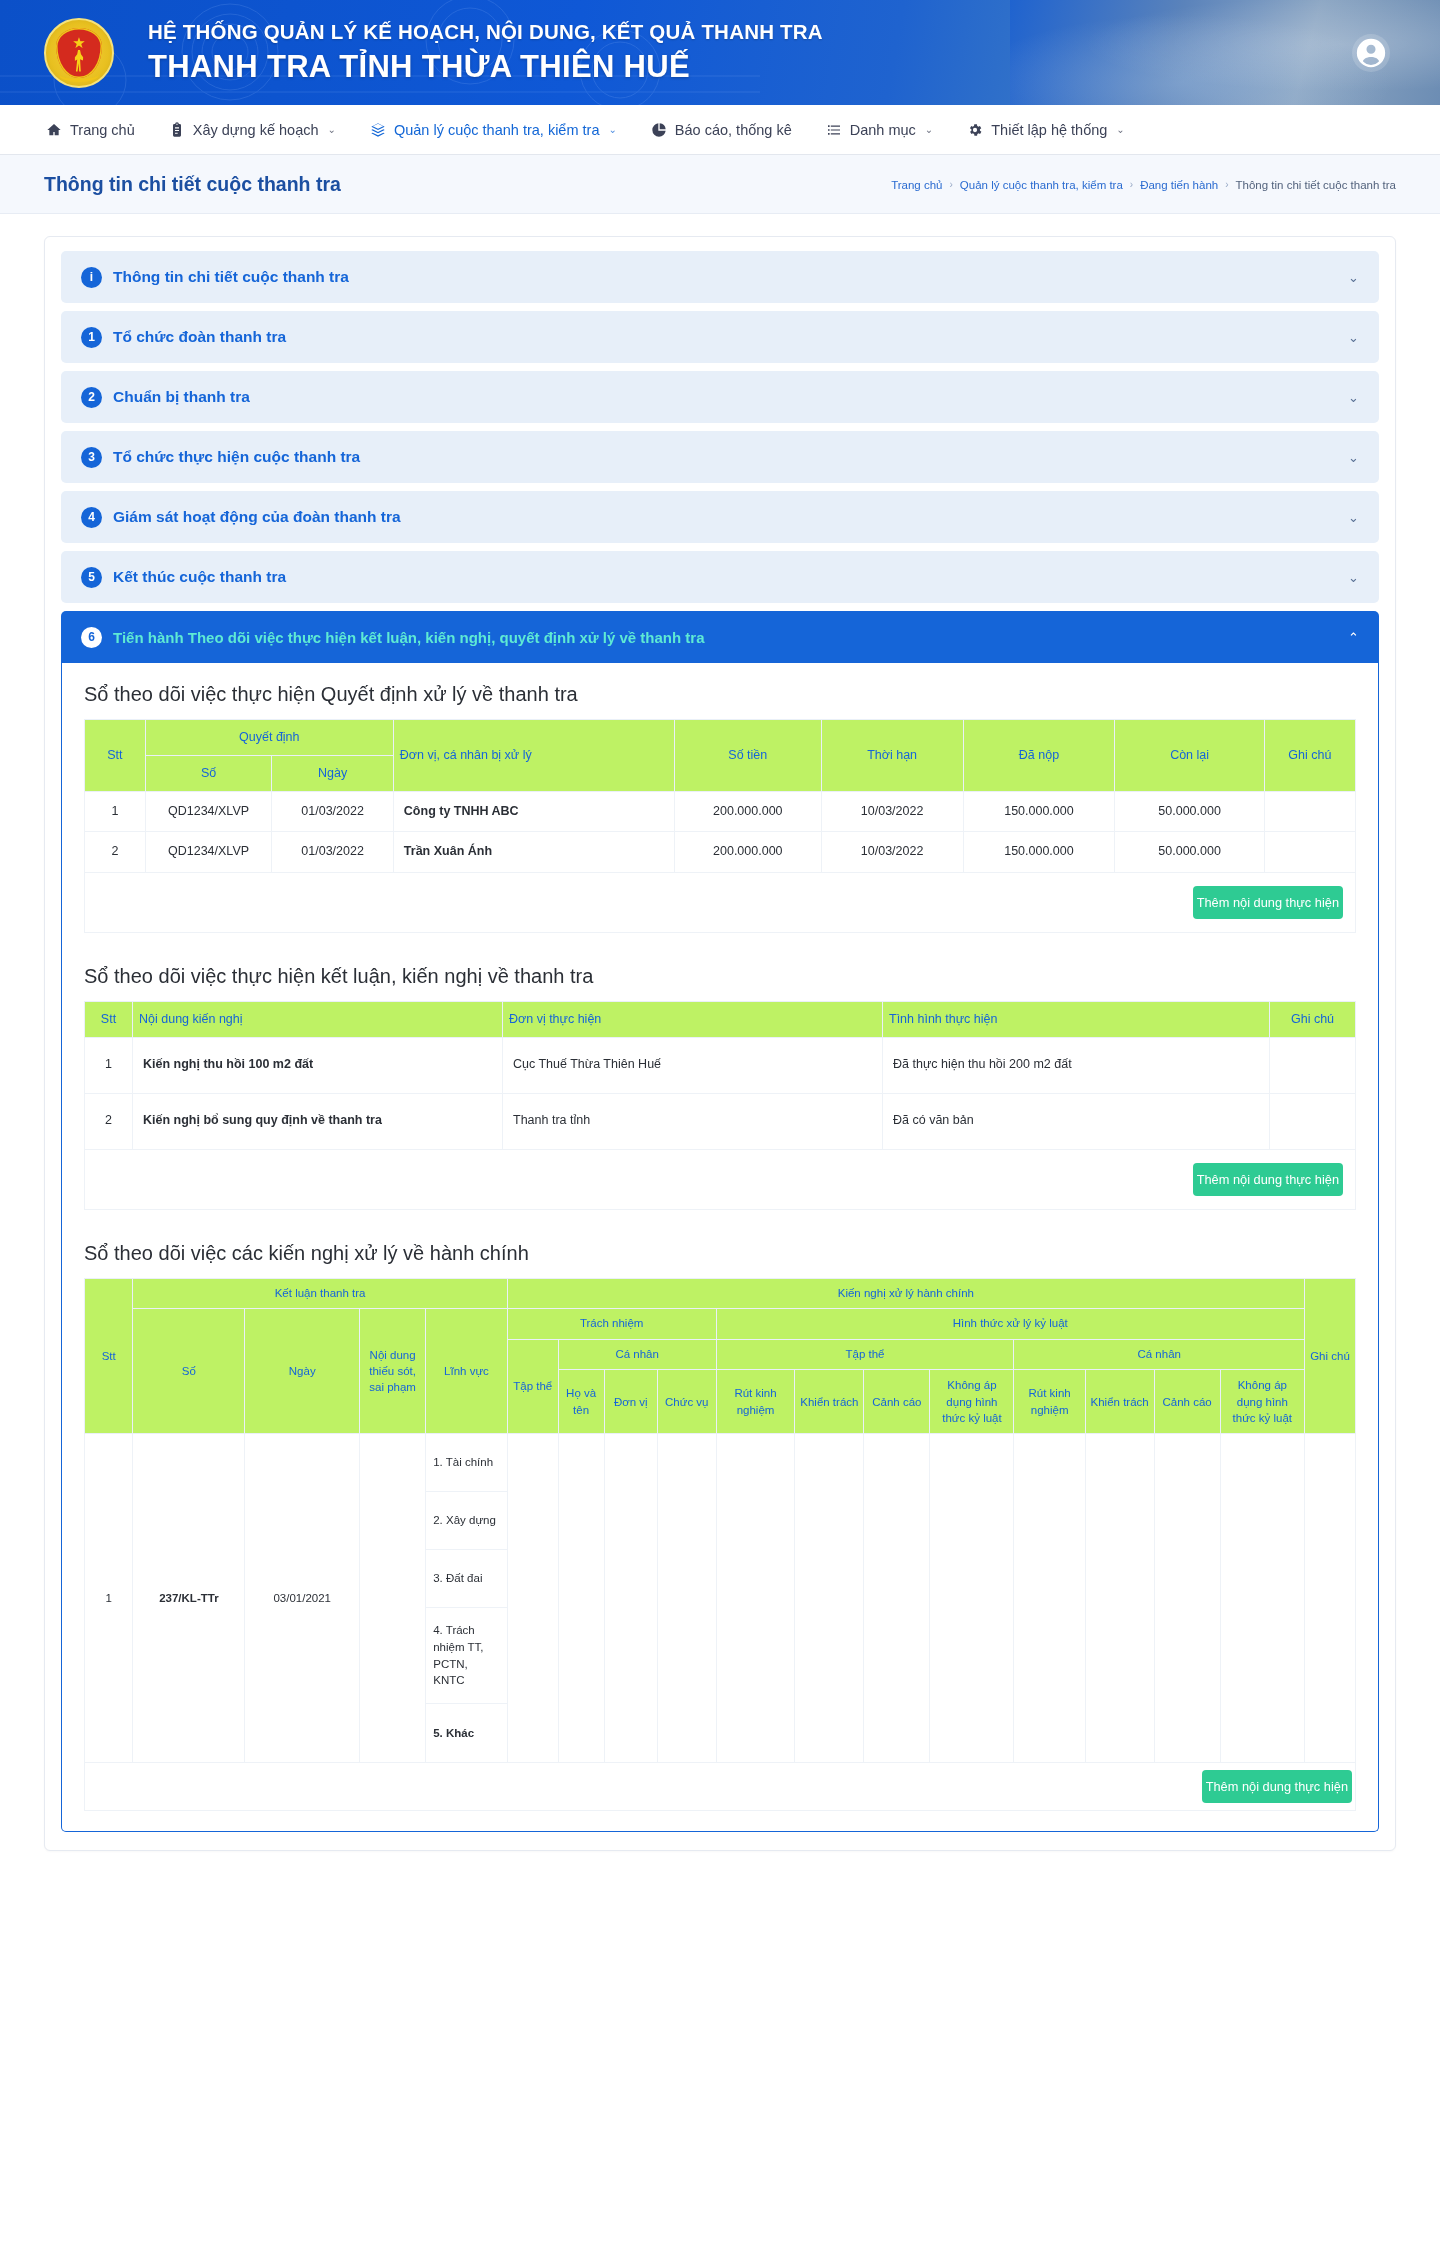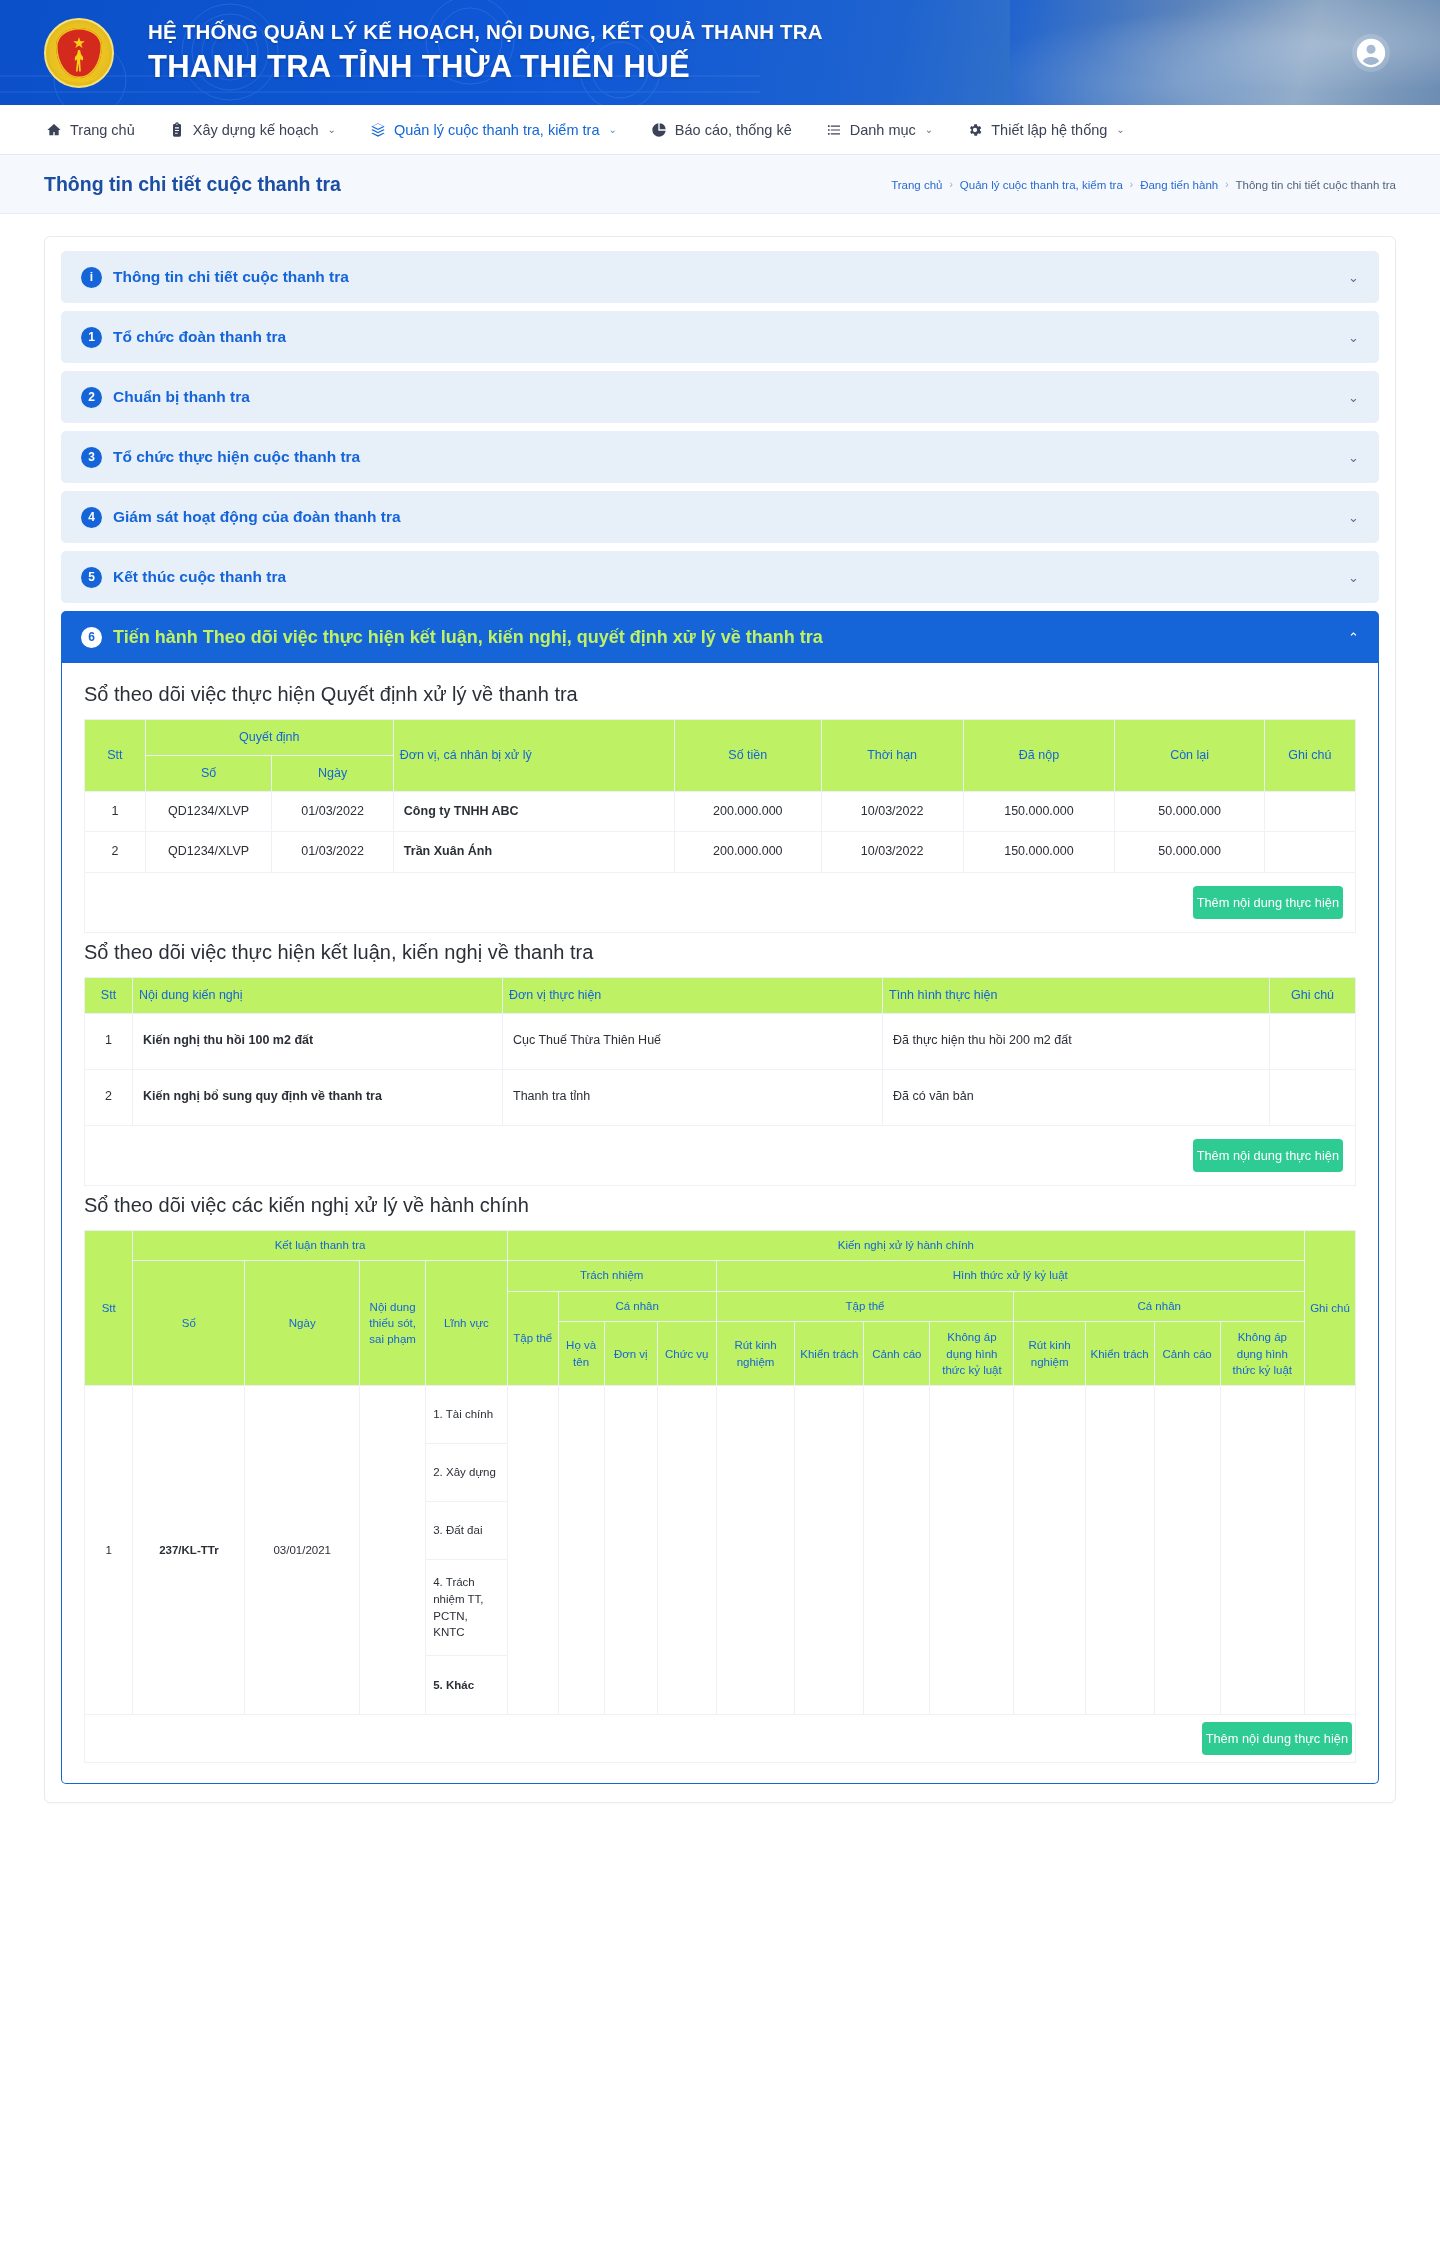--- a/index.html
+++ b/index.html
@@ -138,34 +138,34 @@
     width: 21px; height: 21px; flex: 0 0 21px; border-radius: 50%;
     background: #1565d8; color: #fff; font-size: 12px; font-weight: 700;
     display: flex; align-items: center; justify-content: center;
     margin-right: 11px;
   }
   .acc-label { font-size: 15.5px; font-weight: 700; color: #1565d8; flex: 1; }
   .acc-chev { font-size: 13px; color: #5a7196; }
 
   .acc.open { background: #1565d8; margin-bottom: 0; border-radius: 5px 5px 0 0; }
   .acc.open .acc-badge { background: #ffffff; color: #1565d8; }
-  .acc.open .acc-label { color: #bef264; font-weight: 600; font-size: 18px; }
+  .acc.open .acc-label { color: #5eead4; font-weight: 600; font-size: 15px; }
   .acc.open .acc-chev { color: #ffffff; }
 
   .acc-body {
     border: 1px solid #1565d8; border-top: none;
     border-radius: 0 0 5px 5px;
     padding: 20px 22px 20px 22px;
     background: #ffffff;
   }
 
   .sec-title {
     font-size: 20px; color: #2b2f36; margin-bottom: 13px; font-weight: 400;
   }
-  .block + .block { margin-top: 8px; }
+  .block + .block { margin-top: 32px; }
 
   
   table { border-collapse: collapse; width: 100%; table-layout: fixed; }
   .tbl th {
     background: #bef264; color: #1565d8; font-weight: 400;
     font-size: 12.5px; text-align: center; vertical-align: middle;
     border: 1px solid #eaf0f8; padding: 9px 6px; line-height: 1.35;
   }
   .tbl td {
     border: 1px solid #eef2f7; font-size: 12.5px; color: #2b2f36;

